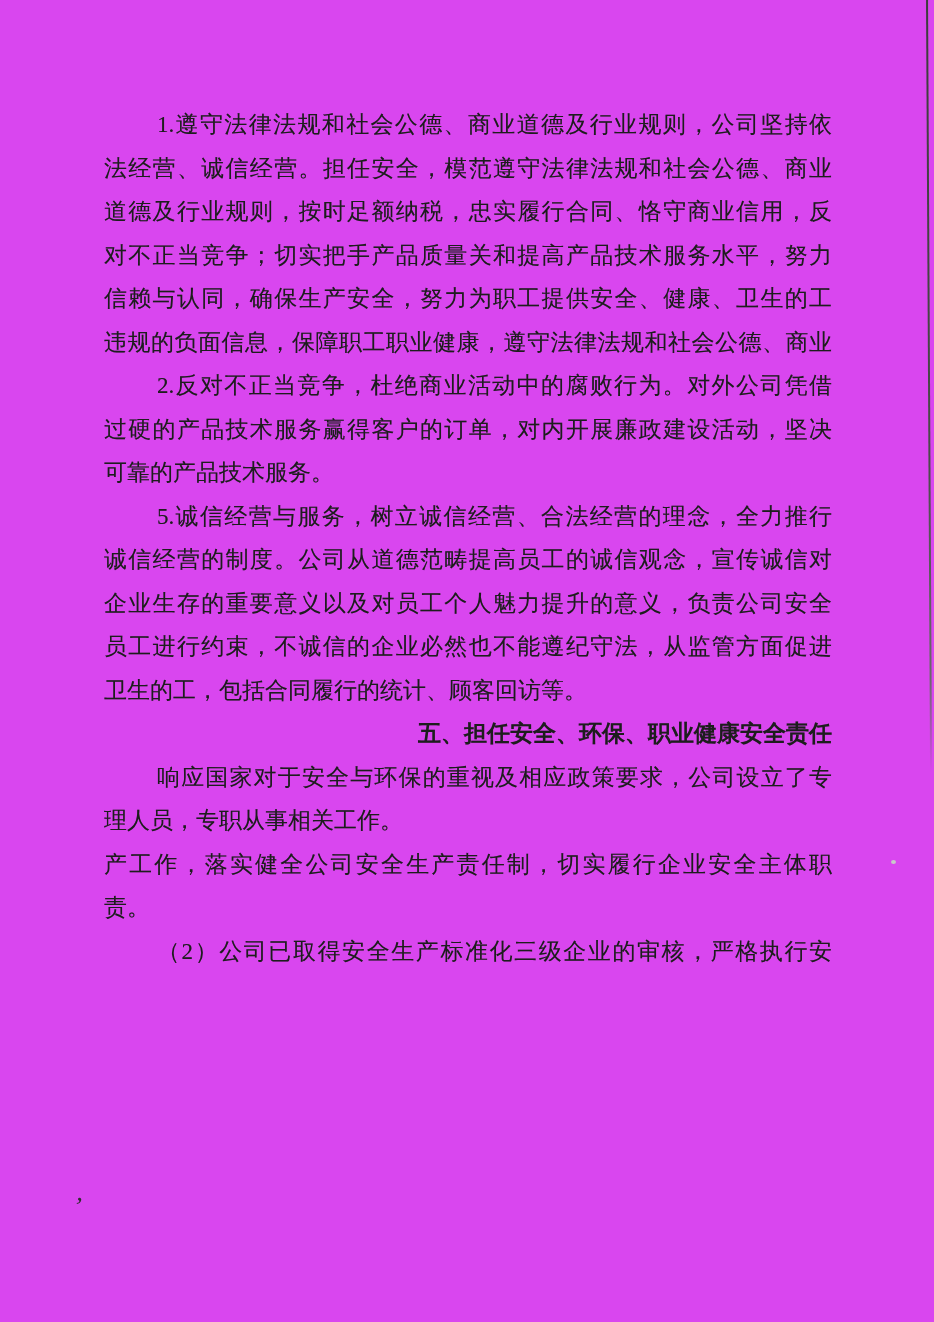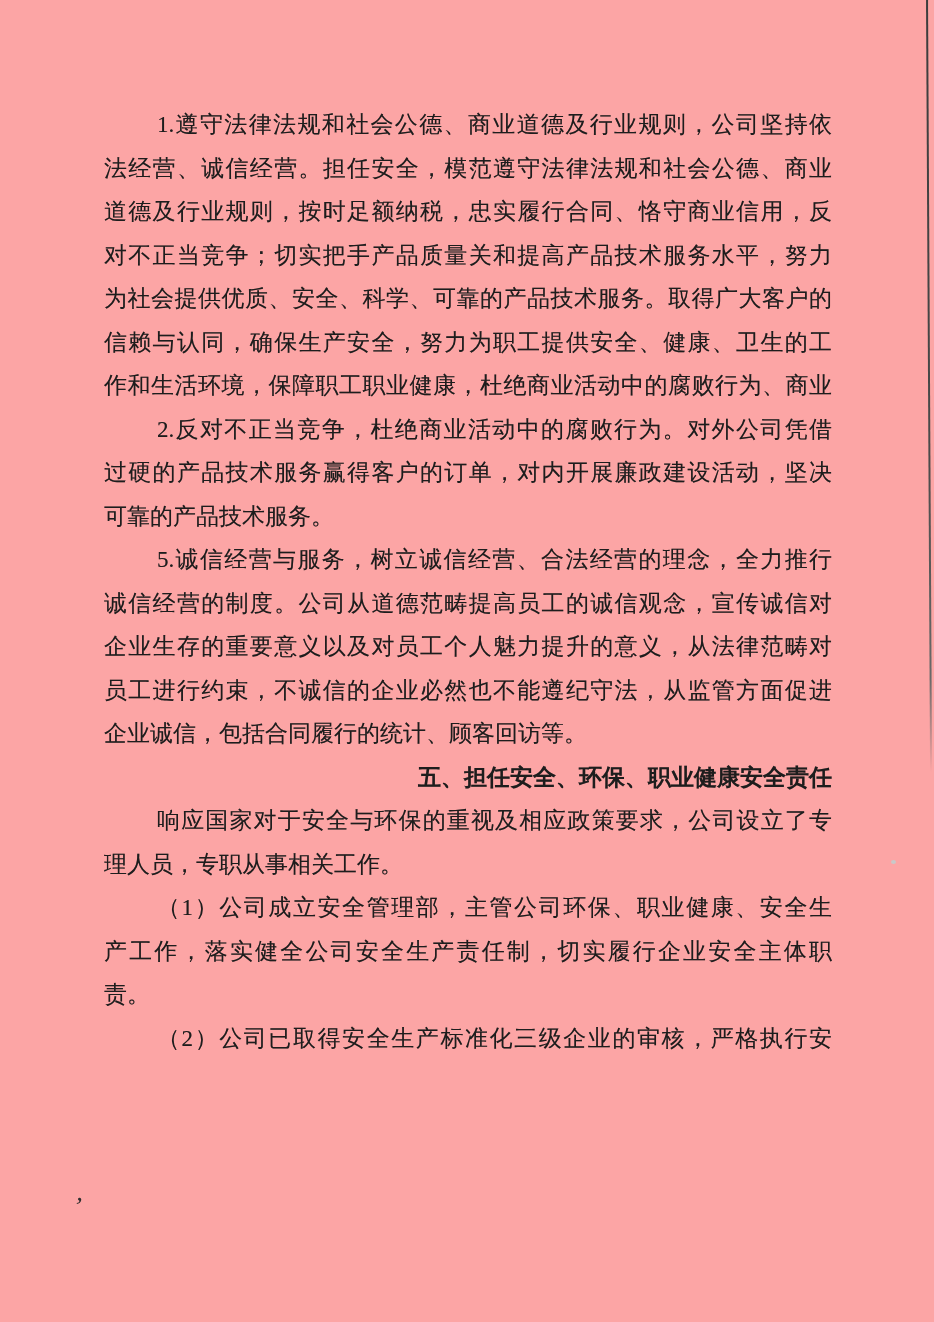--- a/index.html
+++ b/index.html
@@ -1,19 +1,19 @@
 <!DOCTYPE html>
 <html><head>
 <meta charset="utf-8">
 <style>
   html,body { margin:0; padding:0; background:#ffffff; }
   .page {
     position:relative;
     width:934px; height:1322px;
-    background:#fca5a5;
+    background:#d946ef;
     overflow:hidden;
     font-family:"Liberation Serif","DejaVu Serif",serif;
     color:#1d1d1d;
   }
   .doc {
     position:absolute;
     left:104px; top:103px;
     width:728px;
   }
   .line {
@@ -59,35 +59,33 @@
 </style>
 </head>
 <body>
 
 <div class="page">
   <div class="doc">
       <div class="line body indent fill">1.遵守法律法规和社会公德、商业道德及行业规则，公司坚持依</div>
       <div class="line body fill">法经营、诚信经营。担任安全，模范遵守法律法规和社会公德、商业</div>
       <div class="line body fill">道德及行业规则，按时足额纳税，忠实履行合同、恪守商业信用，反</div>
       <div class="line body fill">对不正当竞争；切实把手产品质量关和提高产品技术服务水平，努力</div>
-      <div class="line body fill">为社会提供优质、安全、科学、可靠的产品技术服务。取得广大客户的</div>
       <div class="line body fill">信赖与认同，确保生产安全，努力为职工提供安全、健康、卫生的工</div>
-      <div class="line body fill">作和生活环境，保障职工职业健康，杜绝商业活动中的腐败行为、商业</div>
+      <div class="line body fill">违规的负面信息，保障职工职业健康，遵守法律法规和社会公德、商业</div>
       <div class="line body indent fill">2.反对不正当竞争，杜绝商业活动中的腐败行为。对外公司凭借</div>
       <div class="line body fill">过硬的产品技术服务赢得客户的订单，对内开展廉政建设活动，坚决</div>
       <div class="line body">可靠的产品技术服务。</div>
       <div class="line body indent fill">5.诚信经营与服务，树立诚信经营、合法经营的理念，全力推行</div>
       <div class="line body fill">诚信经营的制度。公司从道德范畴提高员工的诚信观念，宣传诚信对</div>
-      <div class="line body fill">企业生存的重要意义以及对员工个人魅力提升的意义，从法律范畴对</div>
+      <div class="line body fill">企业生存的重要意义以及对员工个人魅力提升的意义，负责公司安全</div>
       <div class="line body fill">员工进行约束，不诚信的企业必然也不能遵纪守法，从监管方面促进</div>
-      <div class="line body">企业诚信，包括合同履行的统计、顾客回访等。</div>
+      <div class="line body">卫生的工，包括合同履行的统计、顾客回访等。</div>
       <div class="line heading indent">五、担任安全、环保、职业健康安全责任</div>
       <div class="line body indent fill">响应国家对于安全与环保的重视及相应政策要求，公司设立了专</div>
       <div class="line body">理人员，专职从事相关工作。</div>
-      <div class="line body indent fill">（1）公司成立安全管理部，主管公司环保、职业健康、安全生</div>
       <div class="line body fill">产工作，落实健全公司安全生产责任制，切实履行企业安全主体职</div>
       <div class="line body">责。</div>
       <div class="line body indent fill">（2）公司已取得安全生产标准化三级企业的审核，严格执行安</div>
     </div>
   <div class="scan-streak"></div>
   <div class="stray-mark">’</div>
   <div class="speck" style="background: rgb(201, 201, 201);"></div>
 </div>
 
 </body></html>

